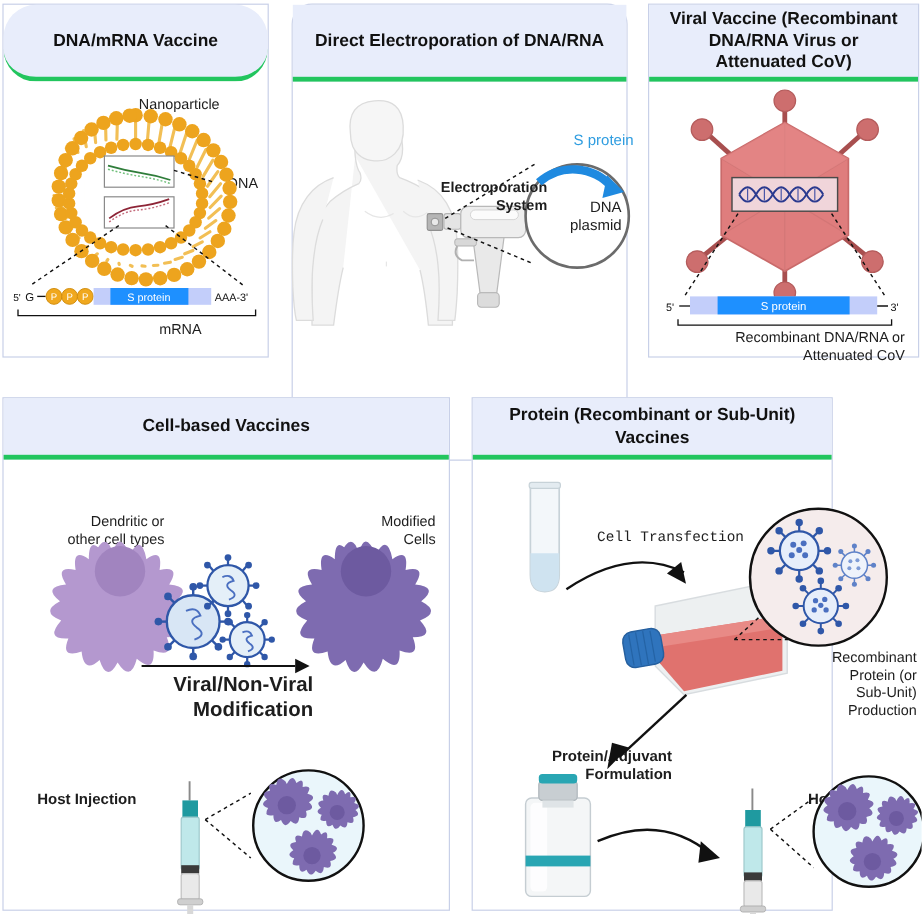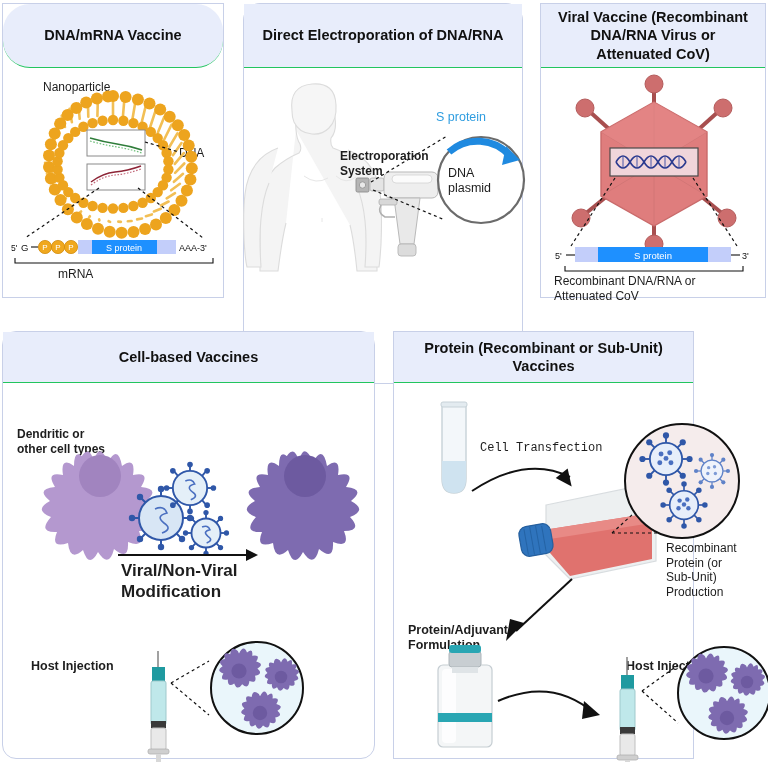--- a/index.html
+++ b/index.html
@@ -1,25 +1,25 @@
 <!DOCTYPE html>
 <html><head>
 <meta charset="utf-8">
 <style>
   html,body{margin:0;padding:0;background:#ffffff;}
   body{width:768px;height:762px;font-family:"Liberation Sans",sans-serif;color:#1a1a1a;overflow:hidden;}
   #root{position:relative;width:768px;height:762px;}
 
   .panel{position:absolute;background:#ffffff;border:1px solid #c8d0e8;box-sizing:border-box;}
-  .panel-header{background:#e8edfb;border-bottom:1px solid #22c55e;box-sizing:border-box;
+  .panel-header{background:#e8edfb;border-bottom:4px solid #22c55e;box-sizing:border-box;
     display:flex;align-items:center;justify-content:center;text-align:center;
     font-weight:bold;font-size:14.5px;line-height:1.25;color:#111;padding:4px 12px;}
   .panel-body{position:relative;width:100%;box-sizing:border-box;}
 
-  .lbl{position:absolute;font-size:12px;color:#1d1d1d;line-height:1.22;text-align:left;white-space:pre-line;}
+  .lbl{position:absolute;font-size:12px;color:#1d1d1d;line-height:1.22;text-align:right;white-space:pre-line;}
   .lbl.bold{font-weight:bold;}
   .lbl.blue{color:#2f9de0;}
 
   svg{position:absolute;left:0;top:0;overflow:visible;}
   .dash{stroke:#111;stroke-width:1.2;stroke-dasharray:3 3;fill:none;}
 </style>
 </head>
 <body>
 
 <div id="root">
@@ -331,26 +331,28 @@
           <line x1="178" y1="11" x2="187" y2="11" stroke="#111" stroke-width="1.1"></line>
           <text x="189" y="15" font-size="9" fill="#111" font-family="Liberation Sans, sans-serif">3'</text>
           <path d="M12 22 L12 27 L190 27 L190 22" fill="none" stroke="#111" stroke-width="1.1"></path>
         </svg>
       </div>
       <div class="lbl" style="left:13px;top:206px;width:200px;">Recombinant DNA/RNA or
 Attenuated CoV</div>
     </div>
   </div>
 
-  <div class="panel" style="left:2px;top:331px;width:373px;height:428px;border-radius:14px;">
+  <div class="panel" style="left:2px;top:331px;width:373px;height:428px;">
     <div class="panel-header" style="height:51px;">Cell-based Vaccines</div>
     <div class="panel-body" style="height:375px;">
 
-      <div class="lbl" style="left:14px;top:44px;width:130px;font-weight:bold;">Dendritic or
+      <div class="lbl" style="left:4px;top:44px;width:130px;">Dendritic or
 other cell types</div>
+      <div class="lbl" style="left:250px;top:44px;width:110px;">Modified
+Cells</div>
       <div class="lbl bold" style="left:118px;top:178px;width:140px;font-size:17px;">Viral/Non-Viral
 Modification</div>
       <div class="lbl bold" style="left:28px;top:276px;width:112px;font-size:12.5px;text-align:left;">Host Injection</div>
 
       <svg width="373" height="375" viewBox="0 0 373 375">
 
         <g>
           <path d="M75 80 q10 -22 16 -2 q5 -20 14 1 q10 -18 14 4 q14 -10 11 9 q18 -4 8 12
                    q20 2 5 14 q17 9 -1 16 q13 14 -6 14 q7 18 -11 11 q1 20 -14 7
                    q-5 20 -16 3 q-9 17 -15 -2 q-13 12 -15 -7 q-18 6 -11 -11

